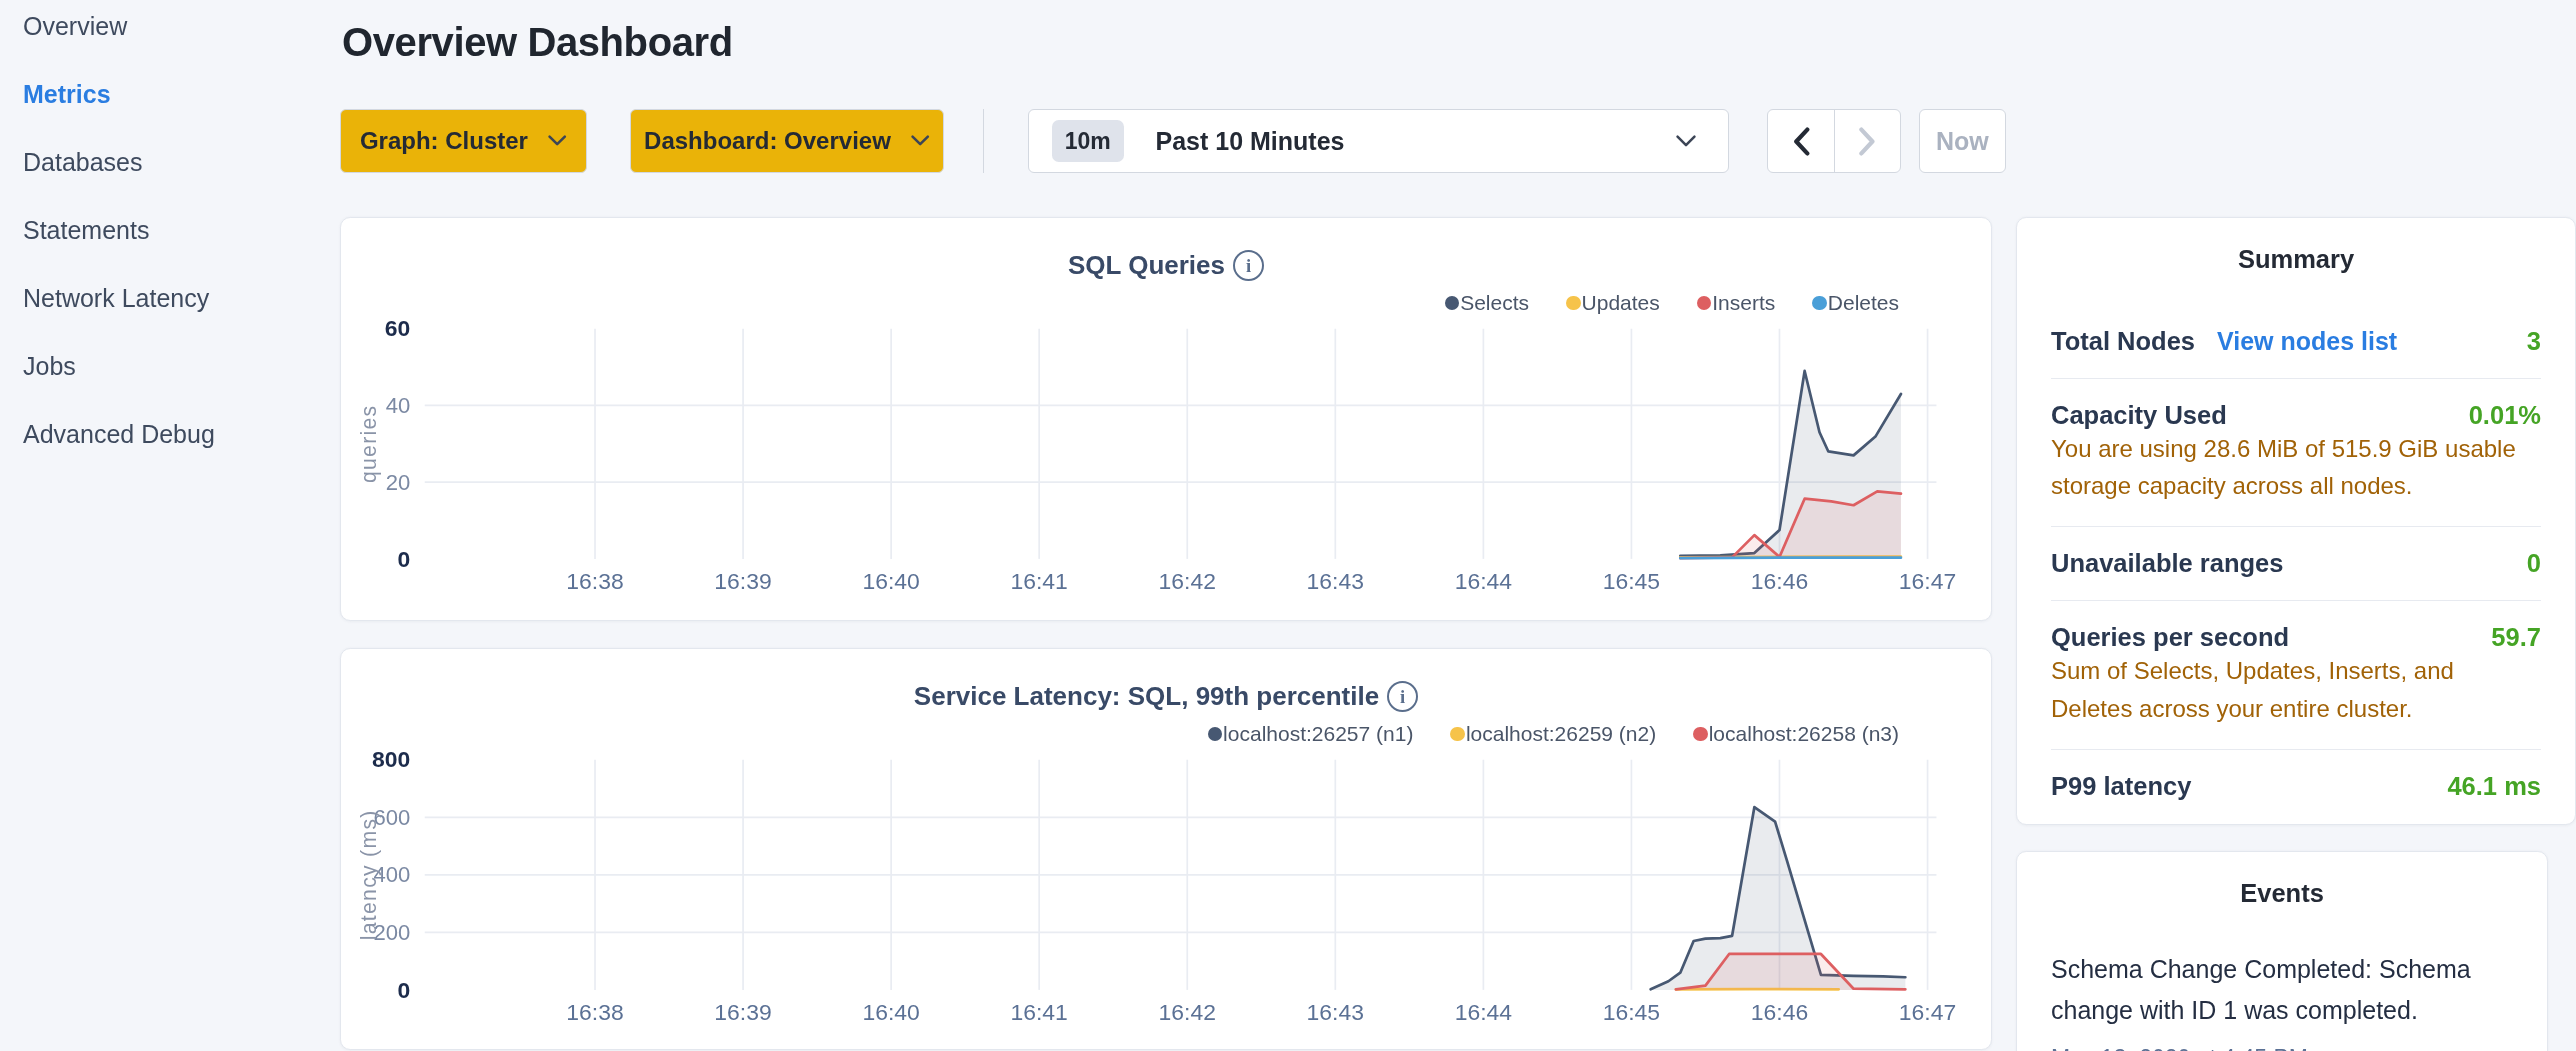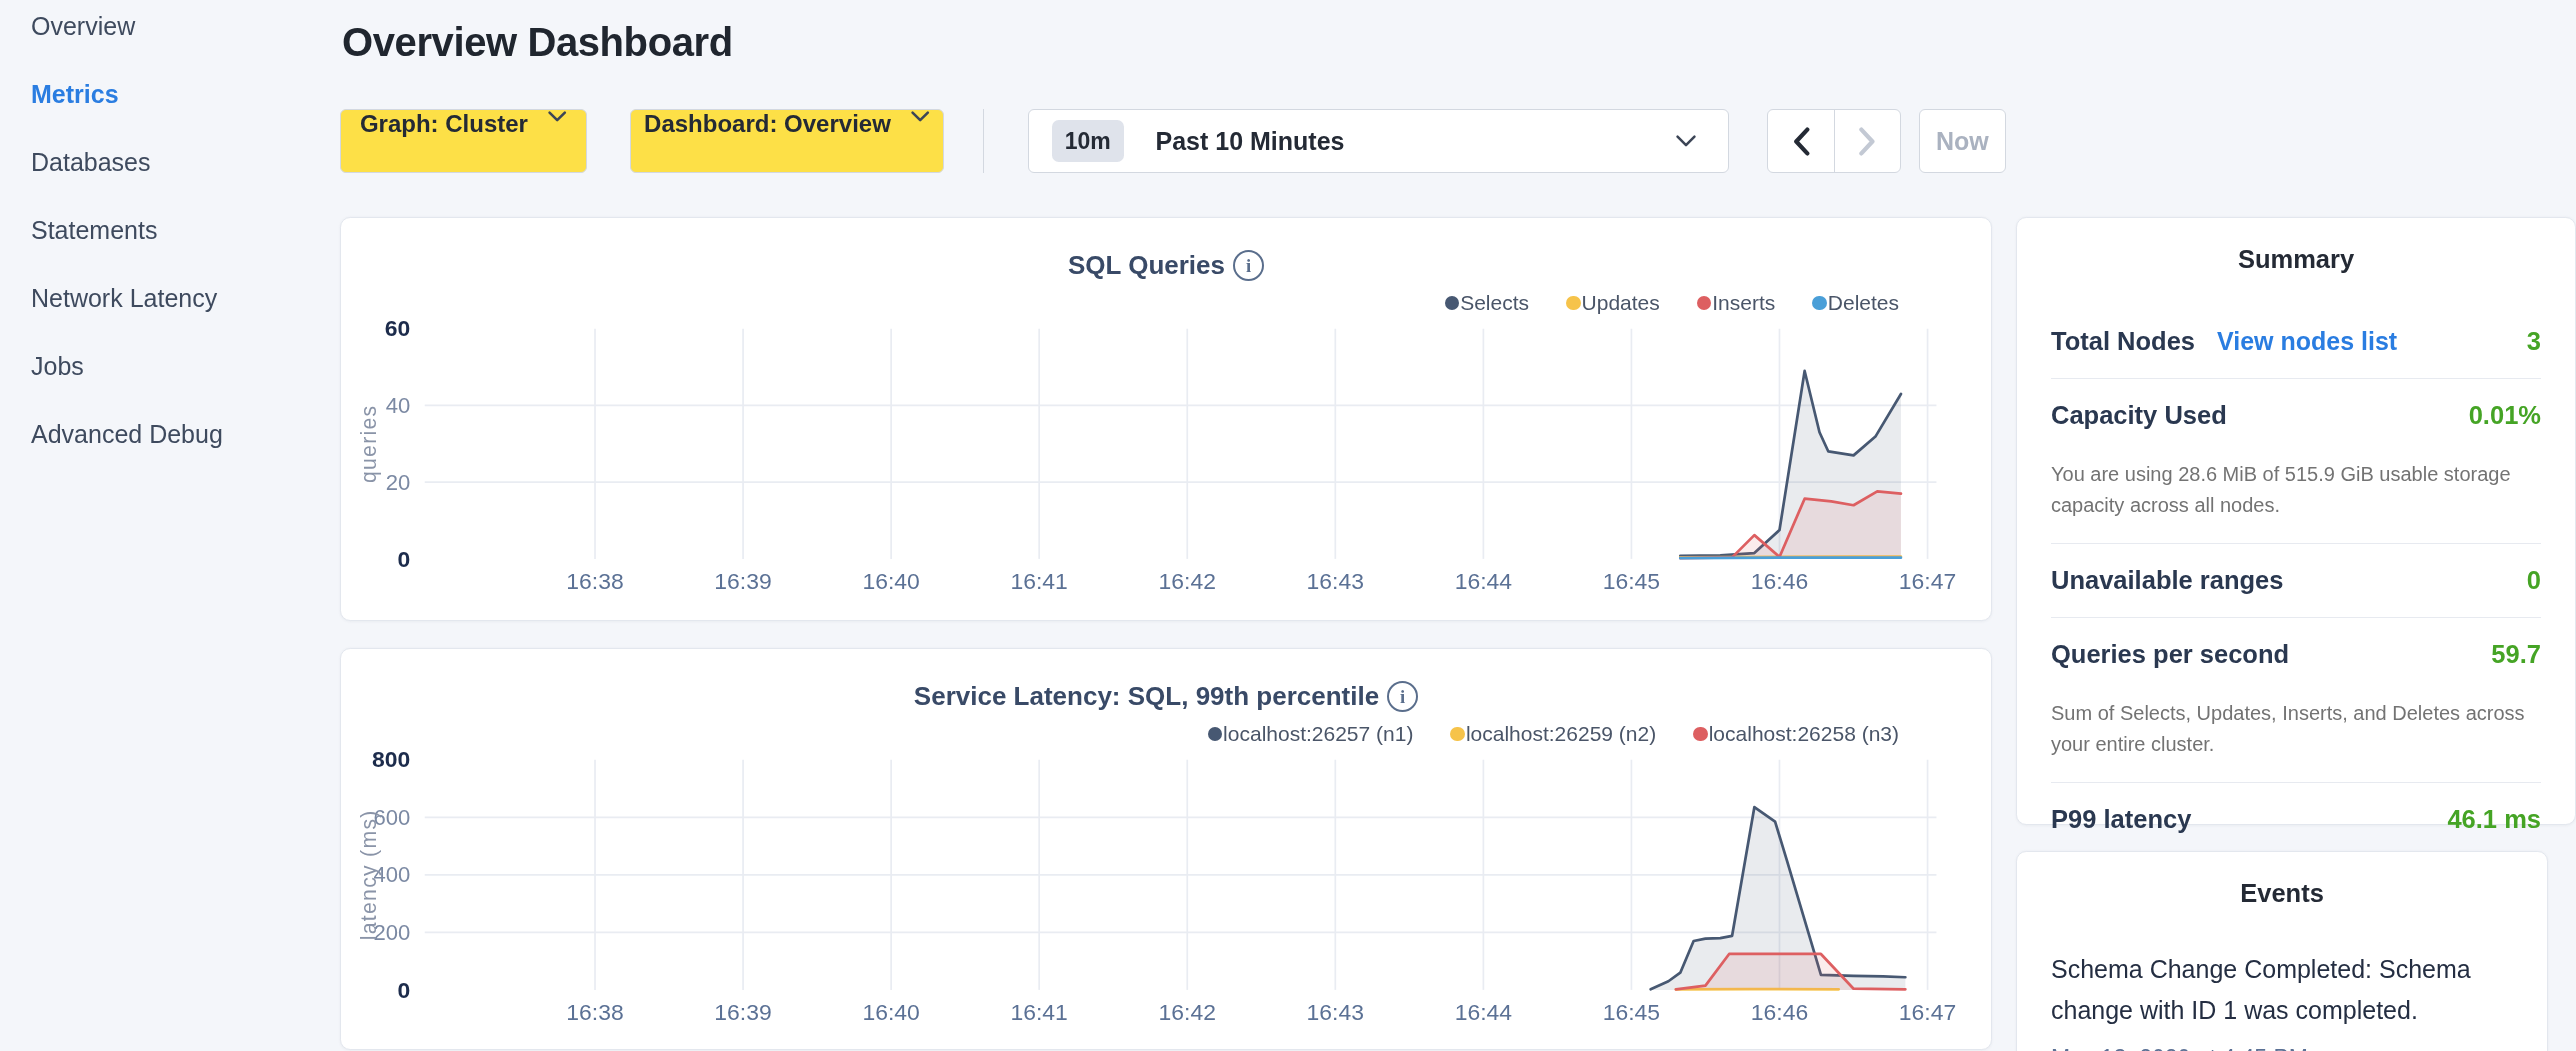--- a/index.html
+++ b/index.html
@@ -5,28 +5,28 @@
   *{margin:0;padding:0;box-sizing:border-box}
   html,body{width:2576px;height:1051px}
   body{
     background:#f4f6fa;
     font-family:"Liberation Sans","DejaVu Sans",sans-serif;
     color:#242a35;
     overflow:hidden;
     position:relative;
   }
   
-  .sidebar{position:absolute;left:8px;top:12px;width:340px}
+  .sidebar{position:absolute;left:0;top:12px;width:340px}
   .nav-item{height:68px;padding-left:23px;font-size:25px;color:#3e4a5e;cursor:pointer;display:flex;align-items:flex-start}
   .nav-item.active{color:#2a7de1;font-weight:700}
   
   .page-title{position:absolute;left:342px;top:20.4px;font-size:40px;font-weight:700;color:#20262f;letter-spacing:-0.4px}
   
   .controls{position:absolute;left:340px;top:109px;height:64px;display:flex;align-items:stretch}
-  .dd{display:flex;justify-content:center;gap:18.7px;background:#fde047;border:0.9px solid #d3d8e0;border-radius:6px;font-size:24px;font-weight:700;color:#242a35;cursor:pointer}
+  .dd{display:flex;align-items:center;justify-content:center;gap:18.7px;background:#eab308;border:0.9px solid #d3d8e0;border-radius:6px;font-size:24px;font-weight:700;color:#242a35;cursor:pointer}
   .dd-graph{width:247px}
   .dd-dash{width:314px;margin-left:43px}
   .vdivider{width:0.9px;background:#d3d8e0;margin-left:39px}
   .timebox{width:701px;margin-left:44px;background:#fff;border:0.9px solid #d3d8e0;border-radius:6px;display:flex;align-items:center;position:relative;cursor:pointer}
   .time-badge{margin-left:23px;background:#dfe3eb;border-radius:6.8px;padding:7.7px 12.8px;font-size:23px;font-weight:700;color:#242a35}
   .time-label{margin-left:32px;font-size:25px;font-weight:700}
   .time-chevron{position:absolute;right:31px;display:flex}
   .pager{margin-left:38px;display:flex;border:0.9px solid #d3d8e0;border-radius:6px;background:#fff;overflow:hidden}
   .pg{width:66px;display:flex;align-items:center;justify-content:center;cursor:pointer}
   .pg + .pg{border-left:0.9px solid #d3d8e0}
@@ -51,21 +51,21 @@
   .axis-title{font-size:25px;fill:#8a94a8;letter-spacing:1.5px}
   
   .side-title{margin-top:27px;text-align:center;font-size:25.5px;font-weight:700;color:#242a35}
   .sum-rows{margin:31px 34px 0}
   .sum-row{padding:22px 0;border-bottom:0.9px solid #e7eaf0}
   .sum-row:last-child{border-bottom:none}
   .sum-head{display:flex;justify-content:space-between;align-items:center}
   .sum-label{font-size:25.5px;font-weight:700;color:#2a3850;display:flex;gap:22px;align-items:baseline}
   .sum-link{font-size:25px;font-weight:700;color:#2a7de1;cursor:pointer}
   .sum-value{font-size:25.5px;font-weight:700;color:#45a425;white-space:nowrap}
-  .sum-desc{margin-top:29px;font-size:20px;color:#737373;line-height:1.55}
+  .sum-desc{margin-top:0;font-size:24px;color:#a16207;line-height:1.55}
   
   .event-msg{margin:41px 34px 0;font-size:25px;color:#242e42;line-height:1.65}
   .event-time{margin:13.6px 34px 0;font-size:23px;color:#5b7195}
   
   .chev{display:inline-flex}
 </style>
 </head>
 <body>
 
 <div class="sidebar">

